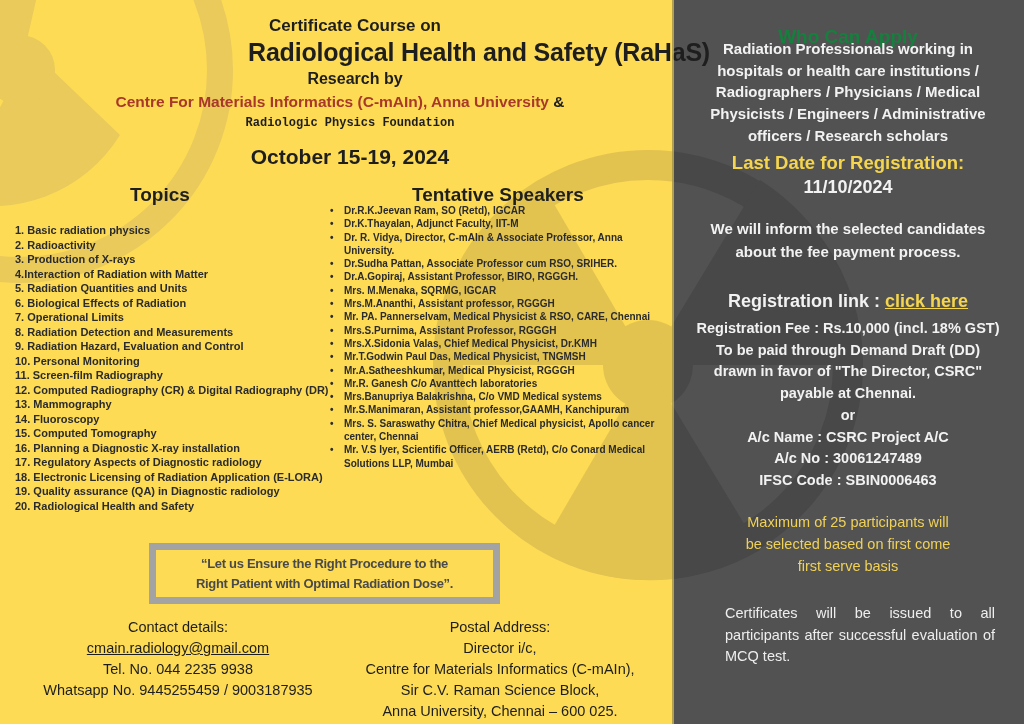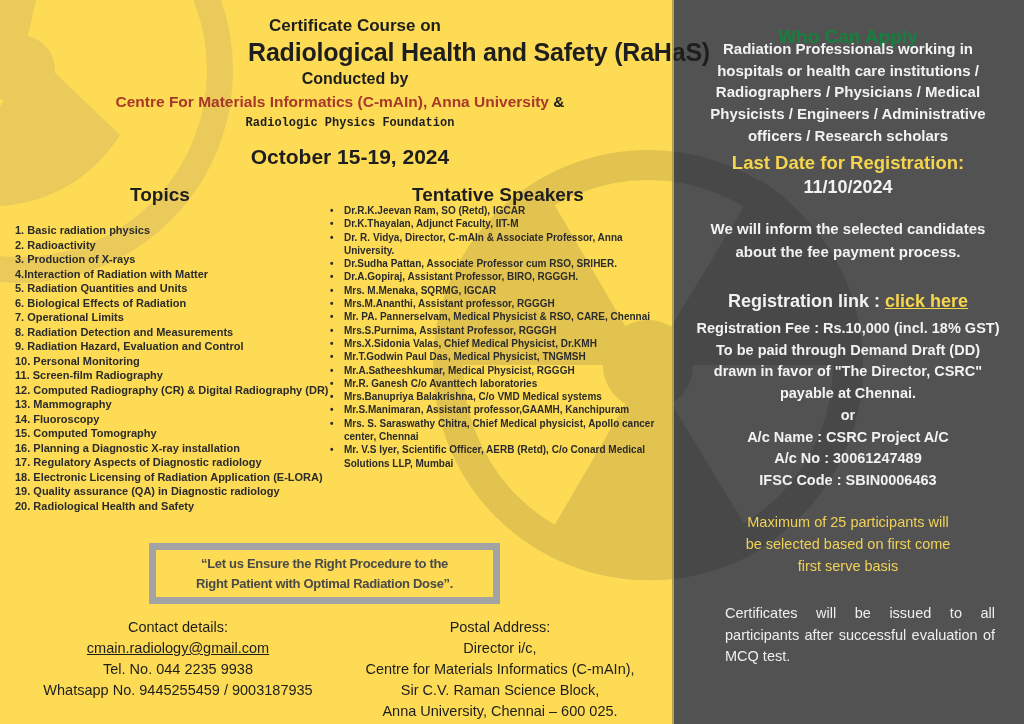--- a/index.html
+++ b/index.html
@@ -88,21 +88,21 @@
     <circle cx="648" cy="365" r="200" fill="none" stroke="#484848" stroke-width="30"></circle>
     <circle cx="648" cy="365" r="45"></circle>
     <path d="M648 365 L760 180 A215 215 0 0 1 860 365 Z"></path>
     <path d="M648 365 L540 550 A215 215 0 0 0 760 550 Z"></path>
   </g>
 </svg>
 
 <div class="left-panel">
   <div class="h-cert">Certificate Course on</div>
   <div class="h-title">Radiological Health and Safety (RaHaS)</div>
-  <div class="h-conducted">Conducted by</div>
+  <div class="h-conducted">Research by</div>
   <div class="h-org">
     <span class="red">Centre For Materials Informatics (C-mAIn), Anna University</span><span> &amp;</span>
   </div>
   <div class="h-org2">Radiologic Physics Foundation</div>
   <div class="h-date">October 15-19, 2024</div>
 
   <div class="topics-title">Topics</div>
   <ul class="topics-list">
     <li>1. Basic radiation physics</li>
     <li>2. Radioactivity</li>

